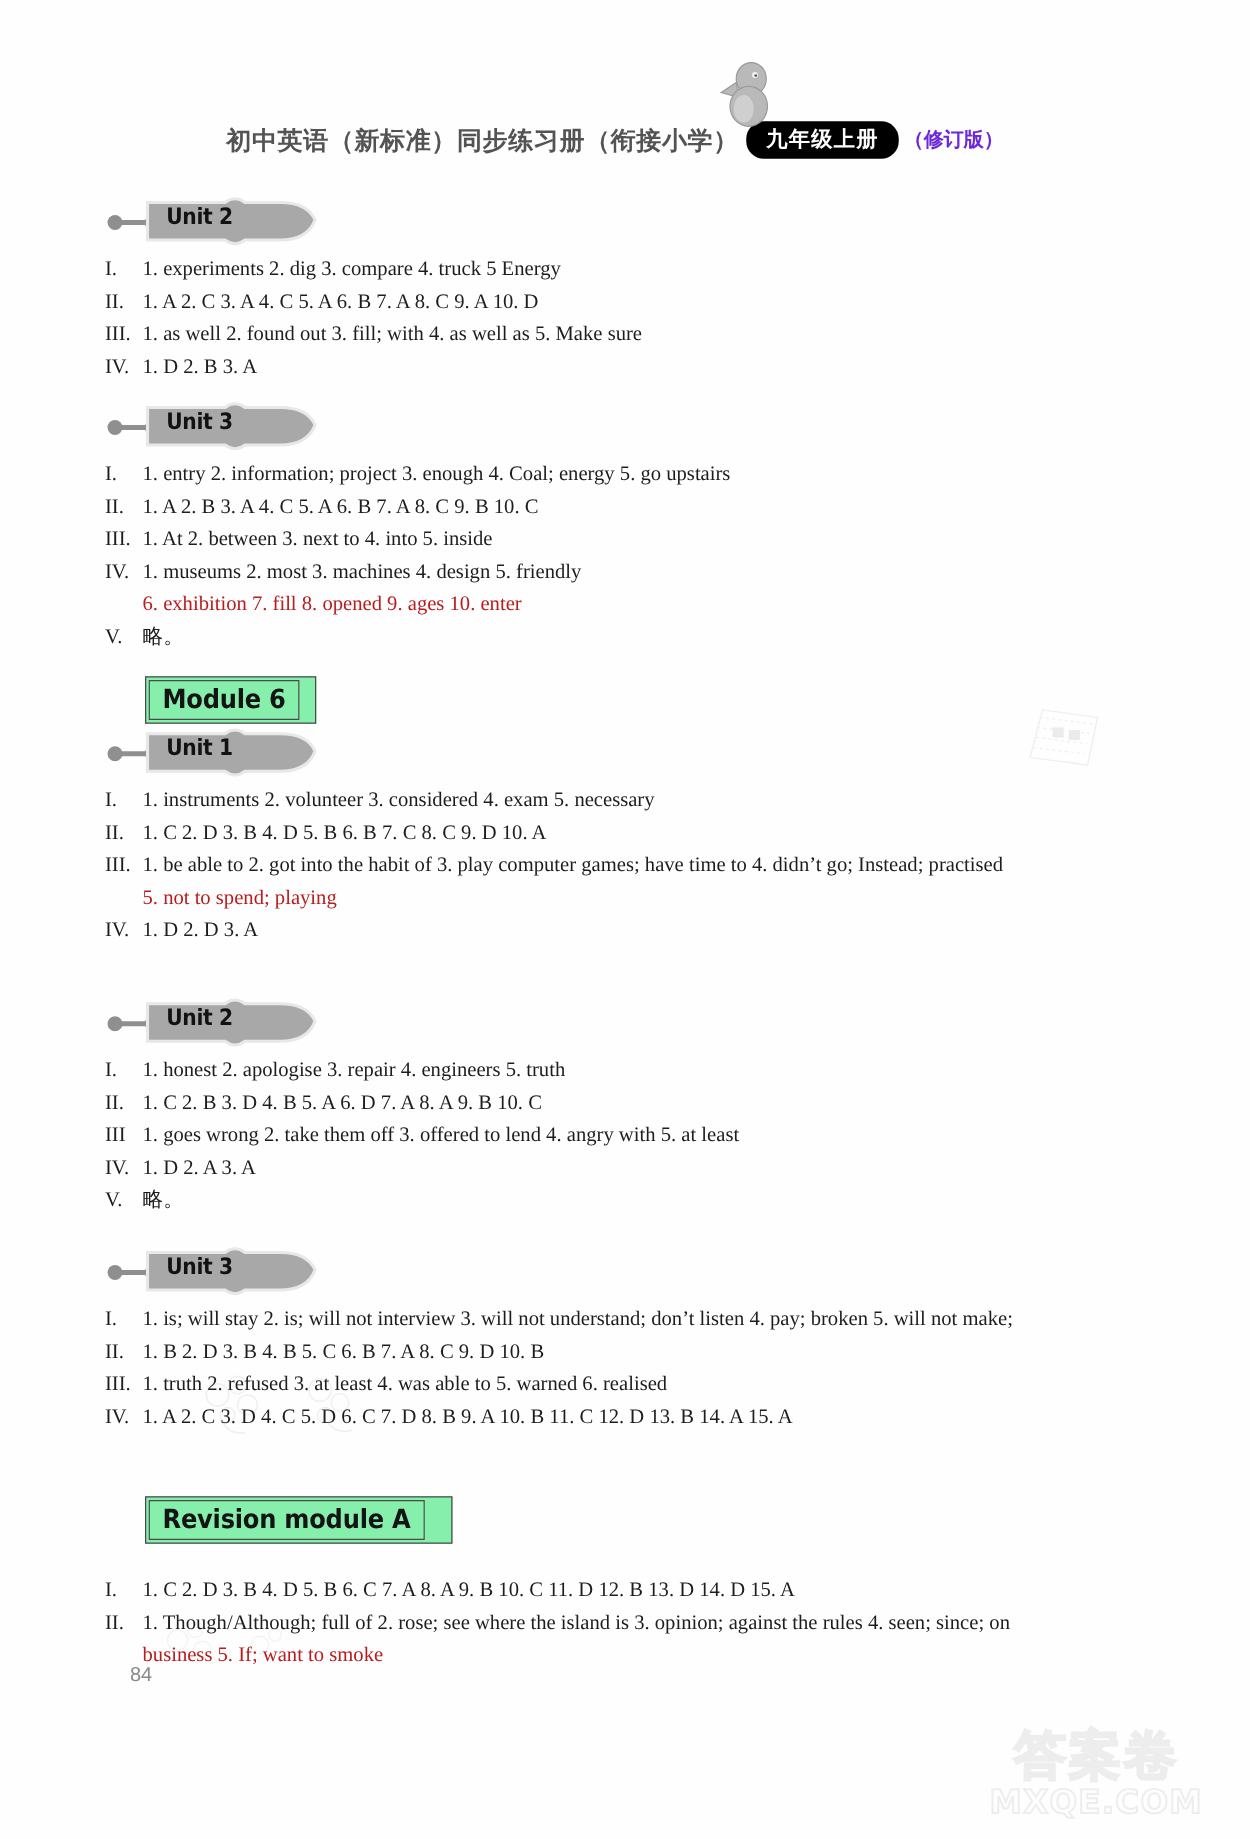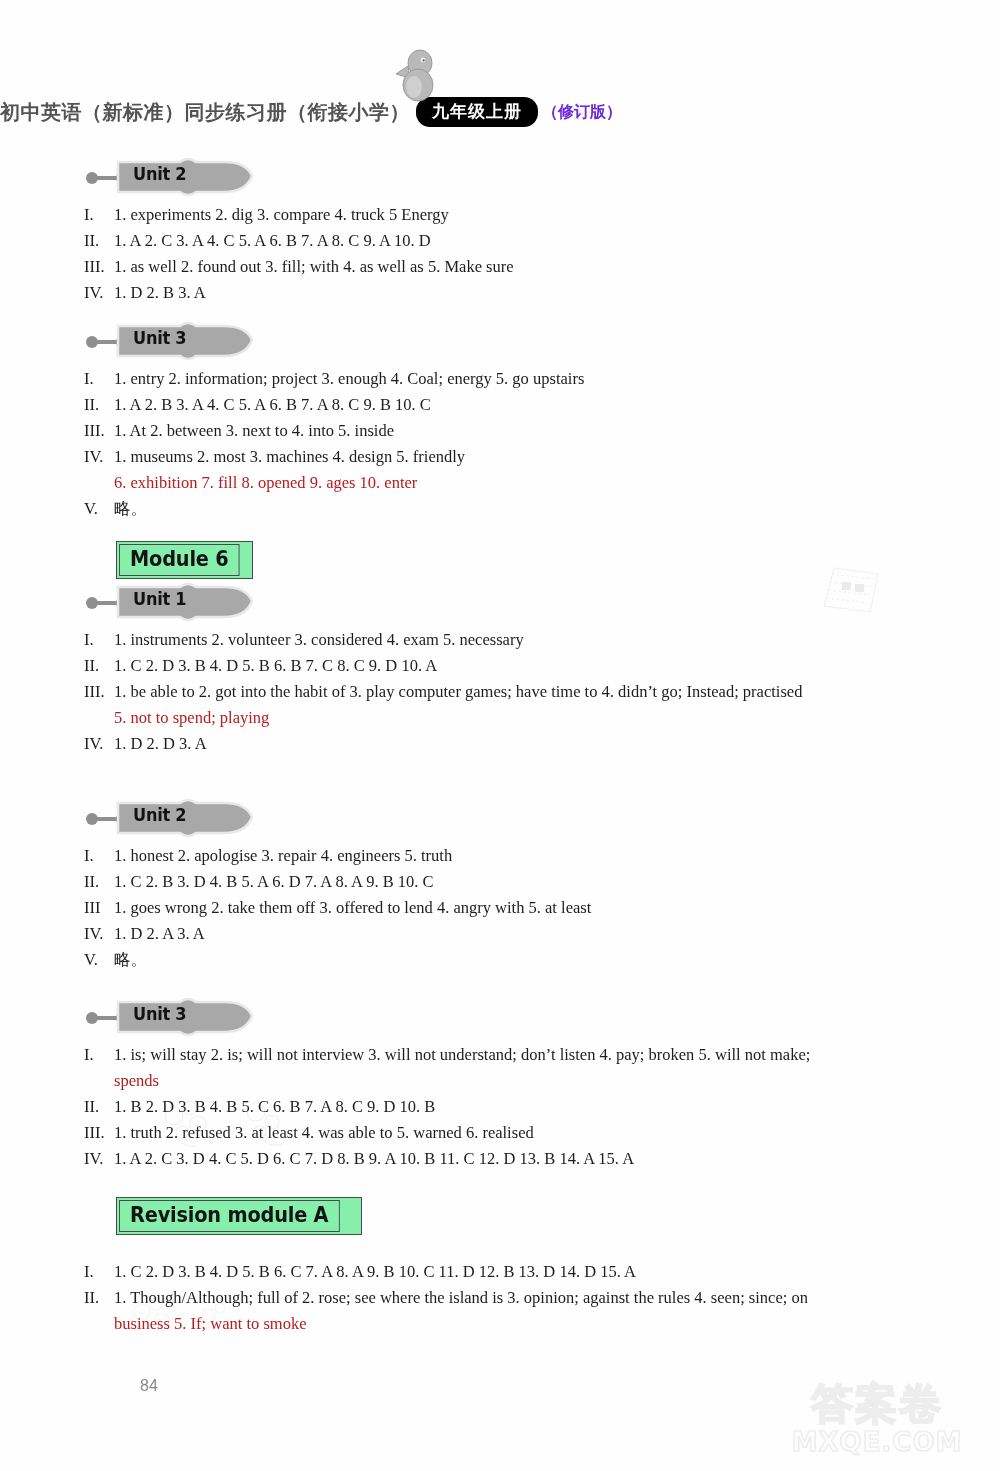--- a/index.html
+++ b/index.html
@@ -20,20 +20,21 @@
   }
 
   
   .header {
     position: absolute;
     left: 0; right: 16px;
     top: 92px;
     height: 40px;
     display: flex;
     align-items: center;
+    justify-content: center;
   }
   .header-title {
     font-family: "DejaVu Sans", sans-serif;
     font-size: 20px;
     font-weight: 700;
     letter-spacing: 0.5px;
     color: #535353;
     white-space: nowrap;
   }
   .grade-wrap {
@@ -165,25 +166,24 @@
     position: absolute;
     left: 112px;
     top: 1286px;
     width: 150px;
     height: 60px;
     opacity: 0.07;
   }
   .page-number {
     position: absolute;
     left: 104px;
-    top: 1377px;
+    top: 1332px;
     font-family: "Liberation Sans", sans-serif;
     font-size: 16px;
     color: #8a8a8a;
-    margin-left: 36px;
   }
   .site-wm {
     position: absolute;
     right: 18px;
     bottom: 14px;
     width: 210px;
     text-align: center;
     opacity: 0.30;
     user-select: none;
   }
@@ -384,21 +384,20 @@
         <circle cx="37" cy="26" r="4.5" fill="#ffffff" stroke="#8f8f8f" stroke-width="1.5"></circle>
         <path d="M34 10 L96 10 Q104 4 112 10 L140 10 Q162 10 168 24 Q162 40 140 40 L112 40 Q104 46 96 40 L34 40 Z" fill="#a8a8a8" stroke="#e8e8e8" stroke-width="2.5"></path>
       </svg>
       <div class="unit-tag-label">Unit 3</div>
     </div>
     <div class="ans-block">
       <div class="ans-line">
         <span class="ans-num">I.</span>
         <span class="ans-text">1. is; will stay   2. is; will not interview   3. will not understand; don’t listen   4. pay; broken   5. will not make;</span>
       </div>
-      <div class="ans-cont">spends</div>
       <div class="ans-line">
         <span class="ans-num">II.</span>
         <span class="ans-text">1. B   2. D   3. B   4. B   5. C   6. B   7. A   8. C   9. D   10. B</span>
       </div>
       <div class="ans-line">
         <span class="ans-num">III.</span>
         <span class="ans-text">1. truth   2. refused   3. at least   4. was able to   5. warned   6. realised</span>
       </div>
       <div class="ans-line">
         <span class="ans-num">IV.</span>

